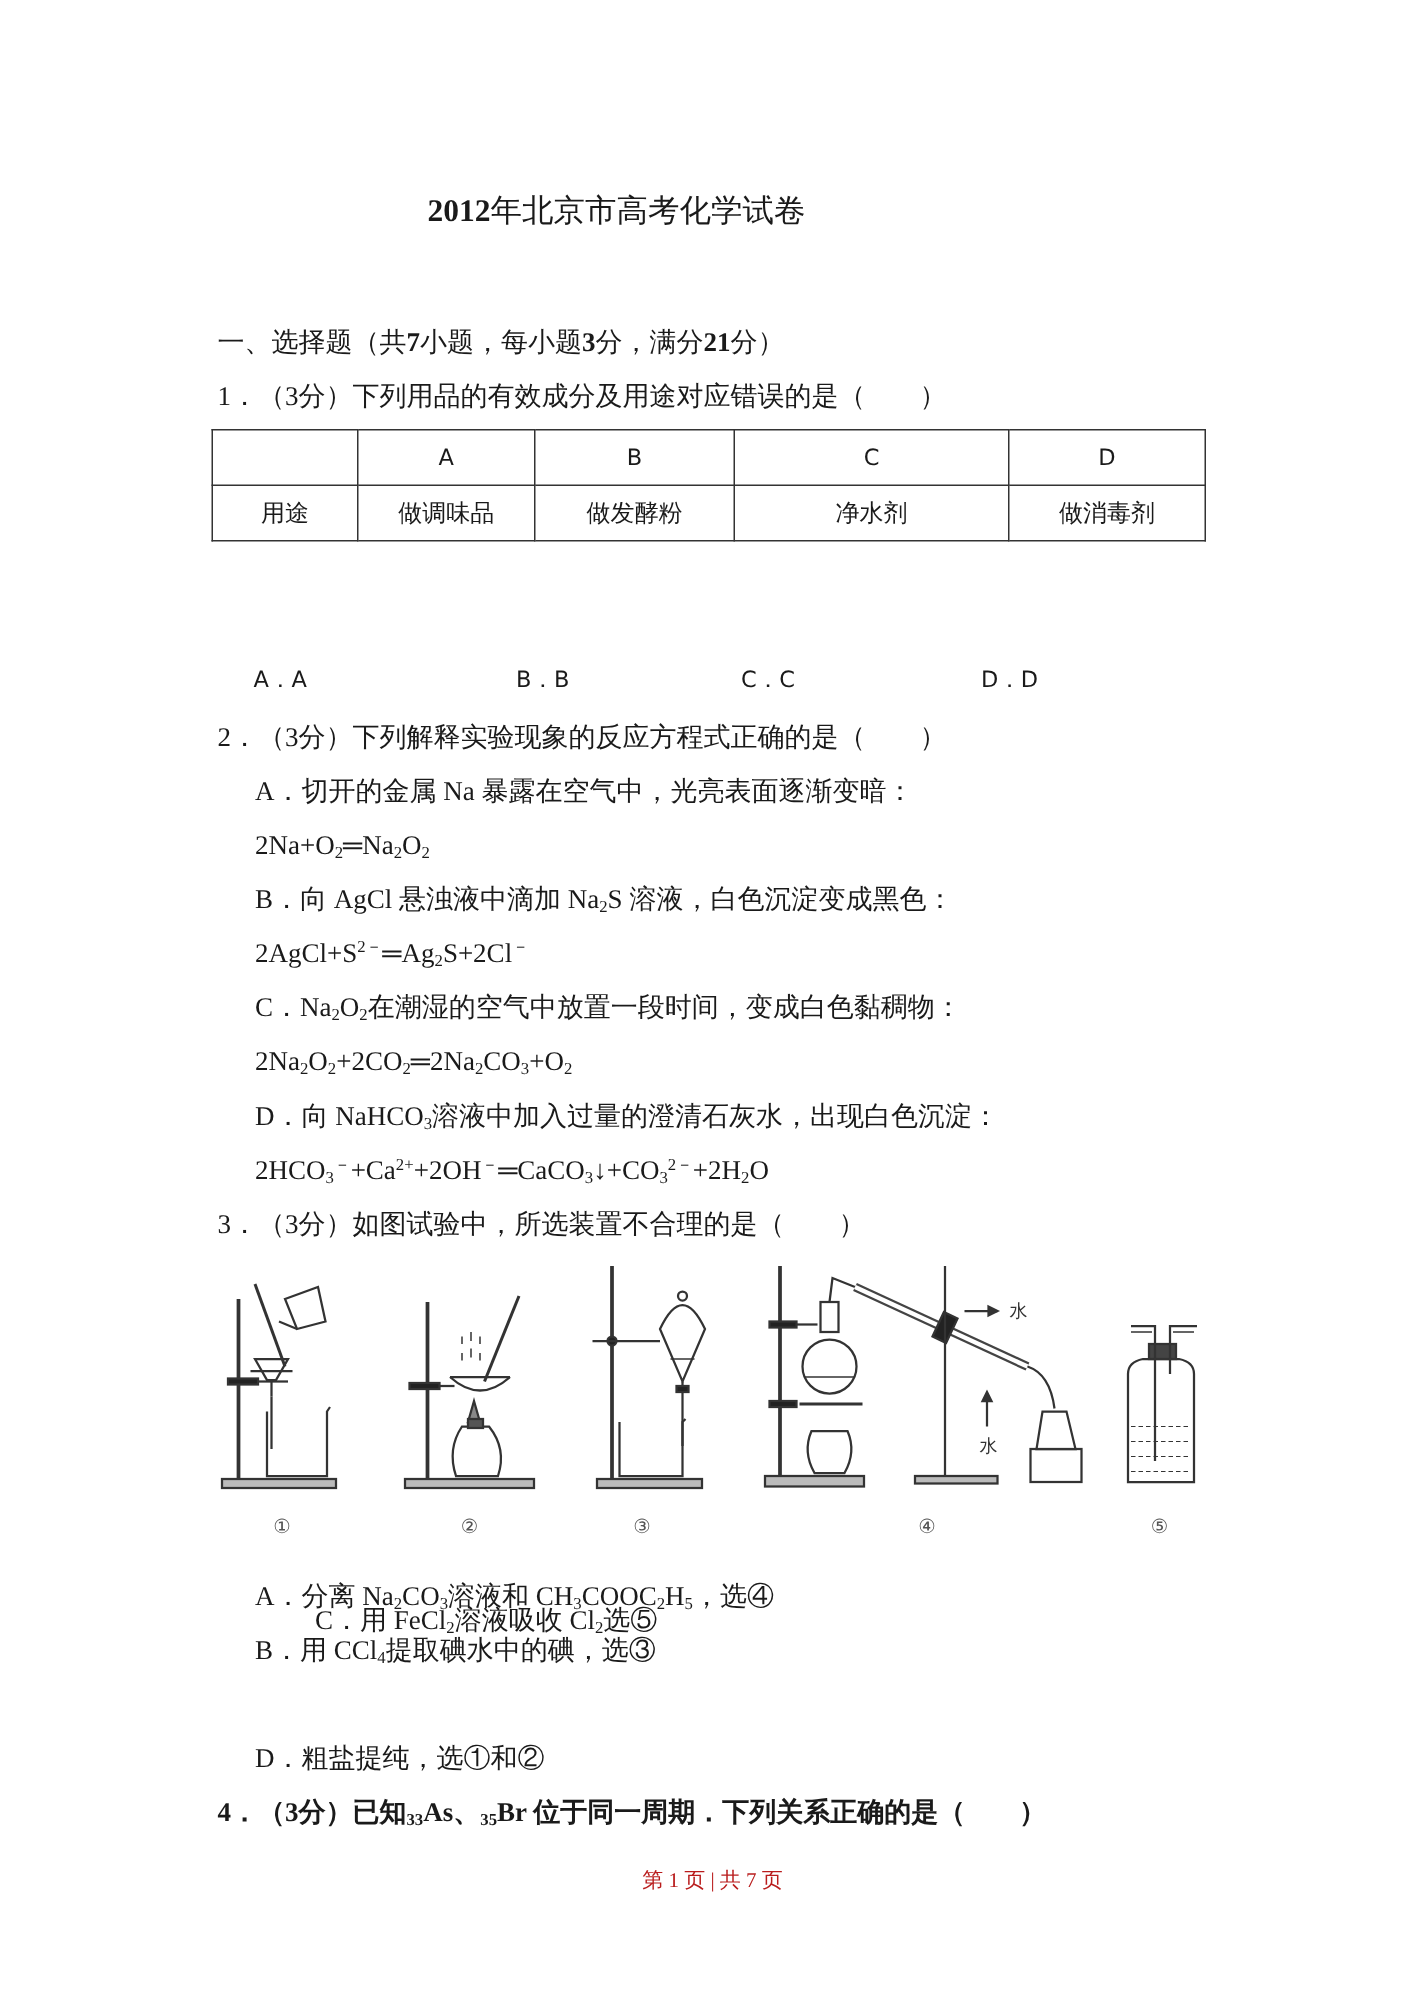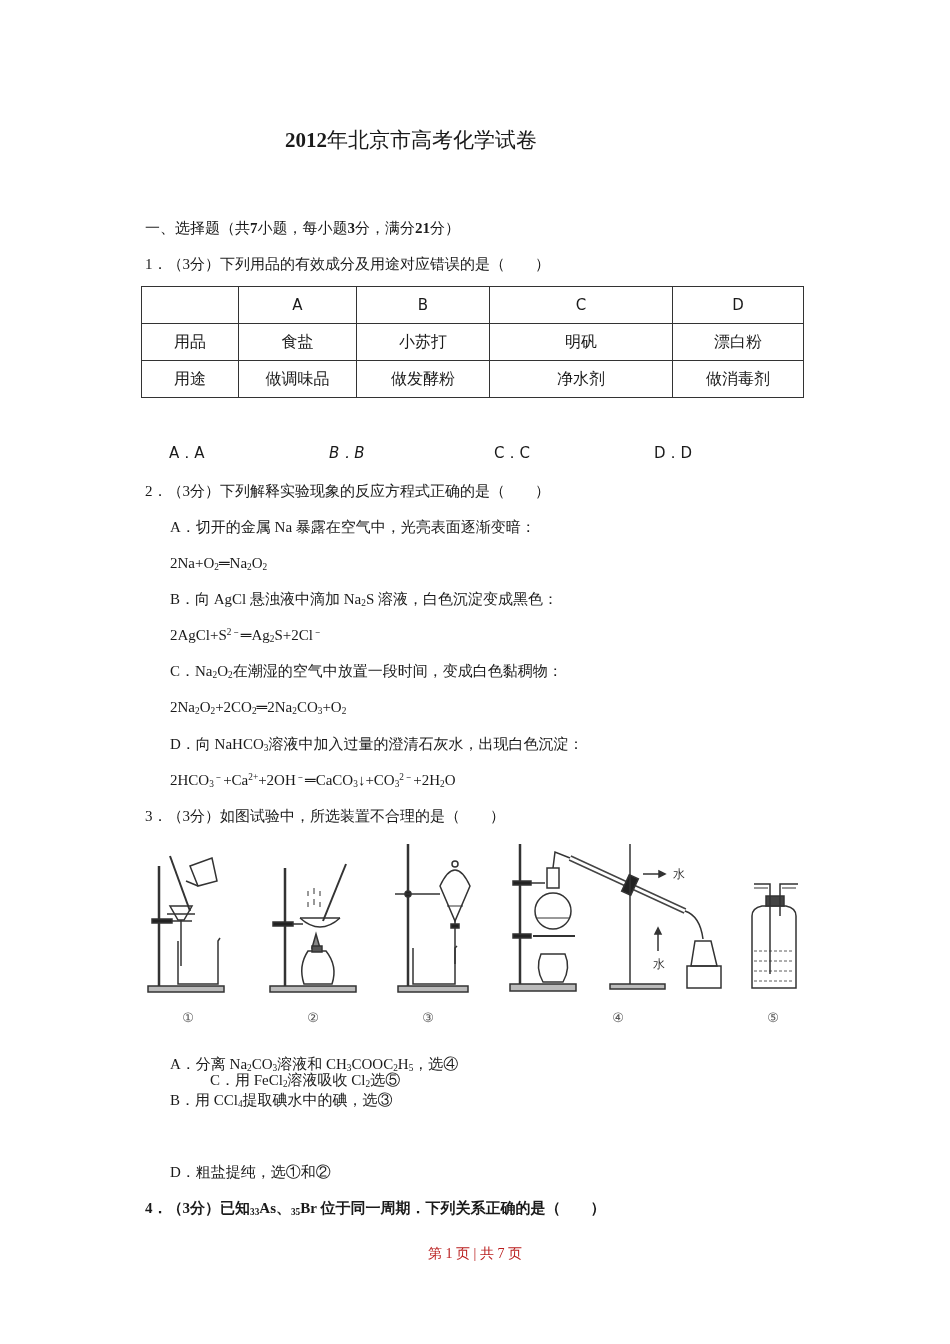--- a/index.html
+++ b/index.html
@@ -1,21 +1,21 @@
 <!DOCTYPE html>
 <html><head>
 <meta charset="utf-8">
 <style>
   html, body { margin:0; padding:0; background:#ffffff; }
   body { width:950px; height:1344px; position:relative; overflow:hidden;
          font-family:"Liberation Serif","DejaVu Serif",serif; color:#1a1a1a; }
   .abs { position:absolute; white-space:nowrap; }
   .title { left:0; width:822px; top:126px; text-align:center; font-size:21px; }
   .title .yr { font-weight:bold; }
-  .line { font-size:15px; line-height:22px; }
+  .line { font-size:18px; line-height:22px; }
   .q { left:145px; }
   .opt { left:170px;text-align:center; }
   b.n { font-weight:bold; }
   sub { font-size:0.62em; vertical-align:-0.25em; line-height:0; }
   sup { font-size:0.62em; vertical-align:0.55em; line-height:0; }
   table.t1 { position:absolute; left:141px; top:286px; border-collapse:collapse;
              font-family:"Liberation Serif","DejaVu Serif",serif; font-size:16px; }
   table.t1 td { border:1.5px solid #333; text-align:center; height:36px; padding:0; }
   table.t1 td.sans { font-family:"DejaVu Sans","Liberation Sans",sans-serif; font-size:15px; }
   .ans { font-family:"DejaVu Sans","Liberation Sans",sans-serif; font-size:15px; top:444px; }
@@ -45,38 +45,31 @@
     </colgroup>
   <tbody>
       <tr>
     <td></td>
     <td class="sans">A</td>
     <td class="sans">B</td>
     <td class="sans">C</td>
     <td class="sans">D</td>
   </tr>
   <tr>
-    <td>用品</td>
-    <td>食盐</td>
-    <td>小苏打</td>
-    <td>明矾</td>
-    <td>漂白粉</td>
-  </tr>
-  <tr>
     <td>用途</td>
     <td>做调味品</td>
     <td>做发酵粉</td>
     <td>净水剂</td>
     <td>做消毒剂</td>
   </tr>
 </tbody>
   </table>
 
 <div class="abs ans" style="left:169px;">A．A</div>
-<div class="abs ans" style="left:329px;font-style:italic;">B．B</div>
+<div class="abs ans" style="left:344px;">B．B</div>
 <div class="abs ans" style="left:494px;">C．C</div>
 <div class="abs ans" style="left:654px;">D．D</div>
 
 <div class="abs line q" style="top:480px;">2．（3分）下列解释实验现象的反应方程式正确的是（　　）</div>
 <div class="abs line opt" style="top:516px;">A．切开的金属 Na 暴露在空气中，光亮表面逐渐变暗：</div>
 <div class="abs line opt" style="top:552px;">2Na+O<sub>2</sub>═Na<sub>2</sub>O<sub>2</sub></div>
 <div class="abs line opt" style="top:588px;"><span>B．向 AgCl 悬浊液中滴加 Na</span><sub>2</sub><span>S 溶液，白色沉淀变成黑色：</span></div>
 <div class="abs line opt" style="top:624px;">2AgCl+S<sup>2－</sup>═Ag<sub>2</sub>S+2Cl<sup>－</sup></div>
 <div class="abs line opt" style="top:660px;"><span>C．Na</span><sub>2</sub><span>O</span><sub>2</sub><span>在潮湿的空气中放置一段时间，变成白色黏稠物：</span></div>
 <div class="abs line opt" style="top:696px;">2Na<sub>2</sub>O<sub>2</sub>+2CO<sub>2</sub>═2Na<sub>2</sub>CO<sub>3</sub>+O<sub>2</sub></div>

